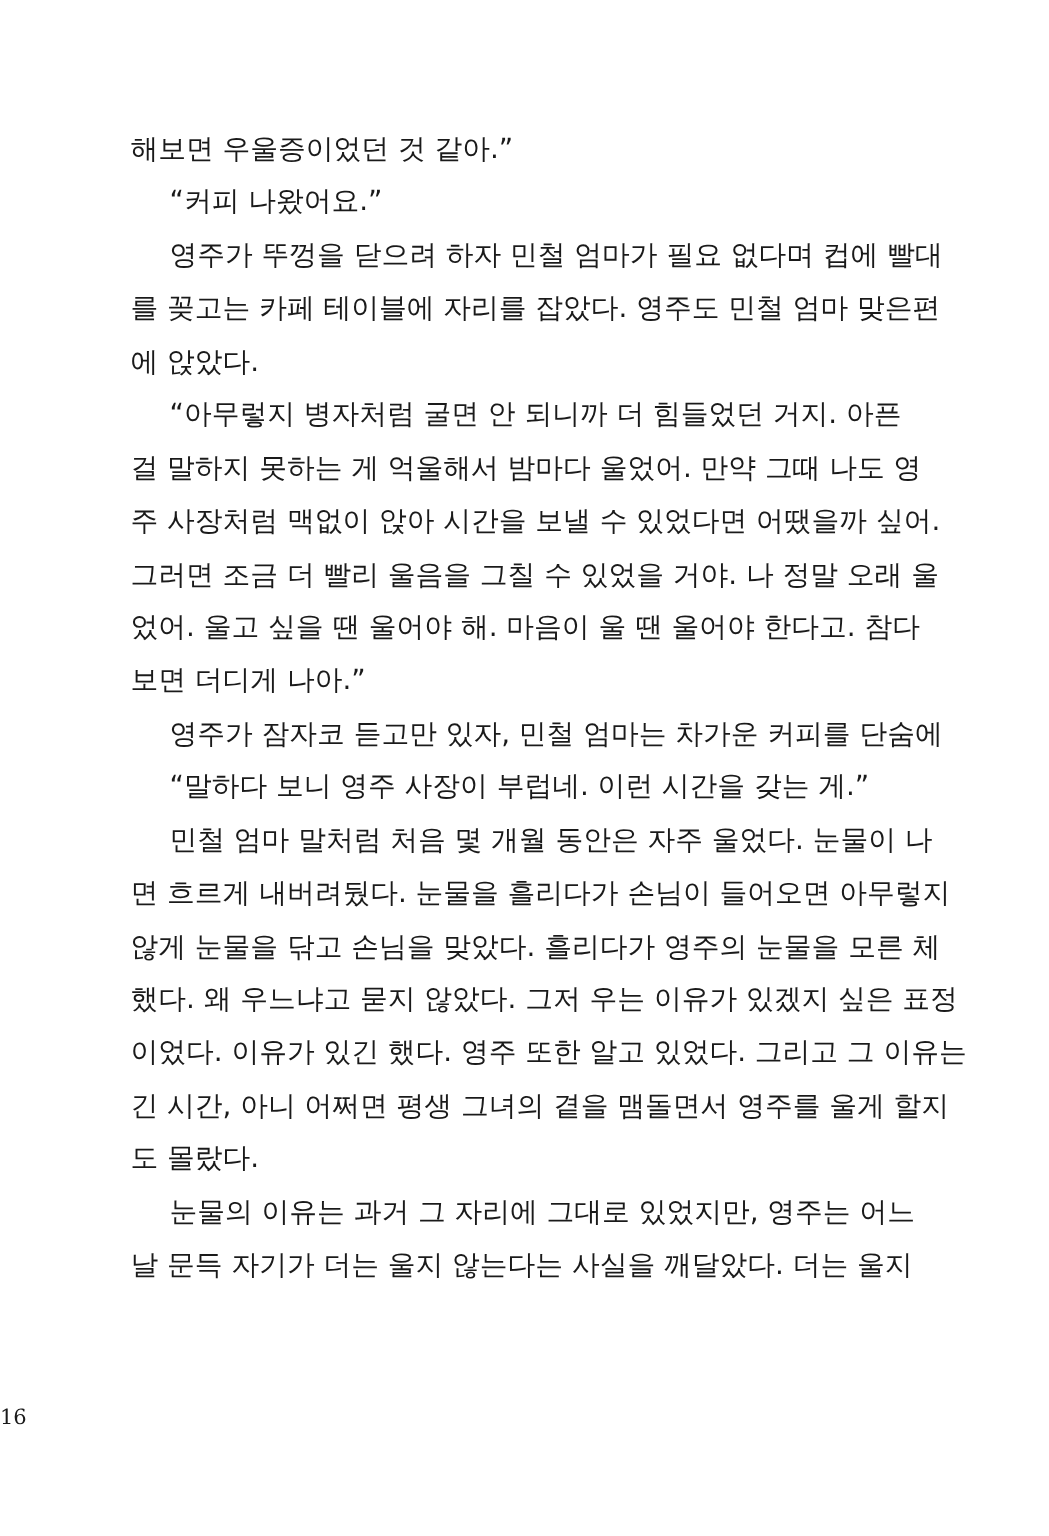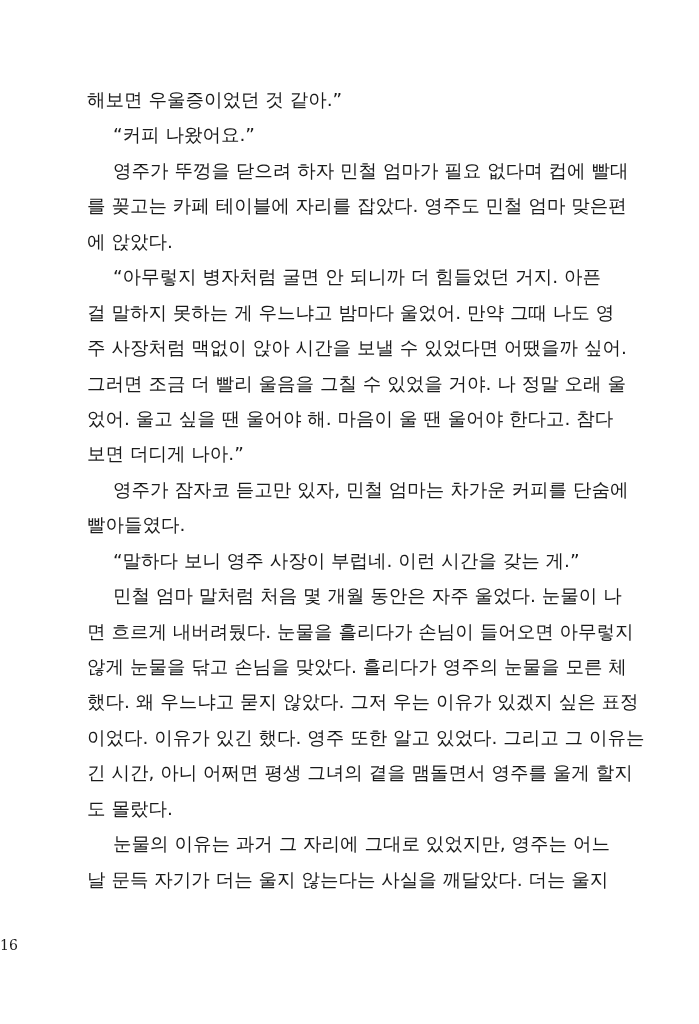--- a/index.html
+++ b/index.html
@@ -59,27 +59,26 @@
 <body>
 
 <div class="page">
   <div class="text-block">
     <span class="line last">해보면 우울증이었던 것 같아.”</span>
     <span class="line indent last">“커피 나왔어요.”</span>
     <span class="line indent">영주가 뚜껑을 닫으려 하자 민철 엄마가 필요 없다며 컵에 빨대</span>
     <span class="line">를 꽂고는 카페 테이블에 자리를 잡았다. 영주도 민철 엄마 맞은편</span>
     <span class="line last">에 앉았다.</span>
     <span class="line indent">“아무렇지 병자처럼 굴면 안 되니까 더 힘들었던 거지. 아픈</span>
-    <span class="line">걸 말하지 못하는 게 우느냐고 밤마다 울었어. 만약 그때 나도 영</span>
+    <span class="line">걸 말하지 못하는 게 억울해서 밤마다 울었어. 만약 그때 나도 영</span>
     <span class="line">주 사장처럼 맥없이 앉아 시간을 보낼 수 있었다면 어땠을까 싶어.</span>
     <span class="line">그러면 조금 더 빨리 울음을 그칠 수 있었을 거야. 나 정말 오래 울</span>
     <span class="line">었어. 울고 싶을 땐 울어야 해. 마음이 울 땐 울어야 한다고. 참다</span>
     <span class="line last">보면 더디게 나아.”</span>
     <span class="line indent">영주가 잠자코 듣고만 있자, 민철 엄마는 차가운 커피를 단숨에</span>
-    <span class="line last">빨아들였다.</span>
     <span class="line indent last">“말하다 보니 영주 사장이 부럽네. 이런 시간을 갖는 게.”</span>
     <span class="line indent">민철 엄마 말처럼 처음 몇 개월 동안은 자주 울었다. 눈물이 나</span>
     <span class="line">면 흐르게 내버려뒀다. 눈물을 흘리다가 손님이 들어오면 아무렇지</span>
     <span class="line">않게 눈물을 닦고 손님을 맞았다. 흘리다가 영주의 눈물을 모른 체</span>
     <span class="line">했다. 왜 우느냐고 묻지 않았다. 그저 우는 이유가 있겠지 싶은 표정</span>
     <span class="line">이었다. 이유가 있긴 했다. 영주 또한 알고 있었다. 그리고 그 이유는</span>
     <span class="line">긴 시간, 아니 어쩌면 평생 그녀의 곁을 맴돌면서 영주를 울게 할지</span>
     <span class="line last">도 몰랐다.</span>
     <span class="line indent">눈물의 이유는 과거 그 자리에 그대로 있었지만, 영주는 어느</span>
     <span class="line">날 문득 자기가 더는 울지 않는다는 사실을 깨달았다. 더는 울지</span>

